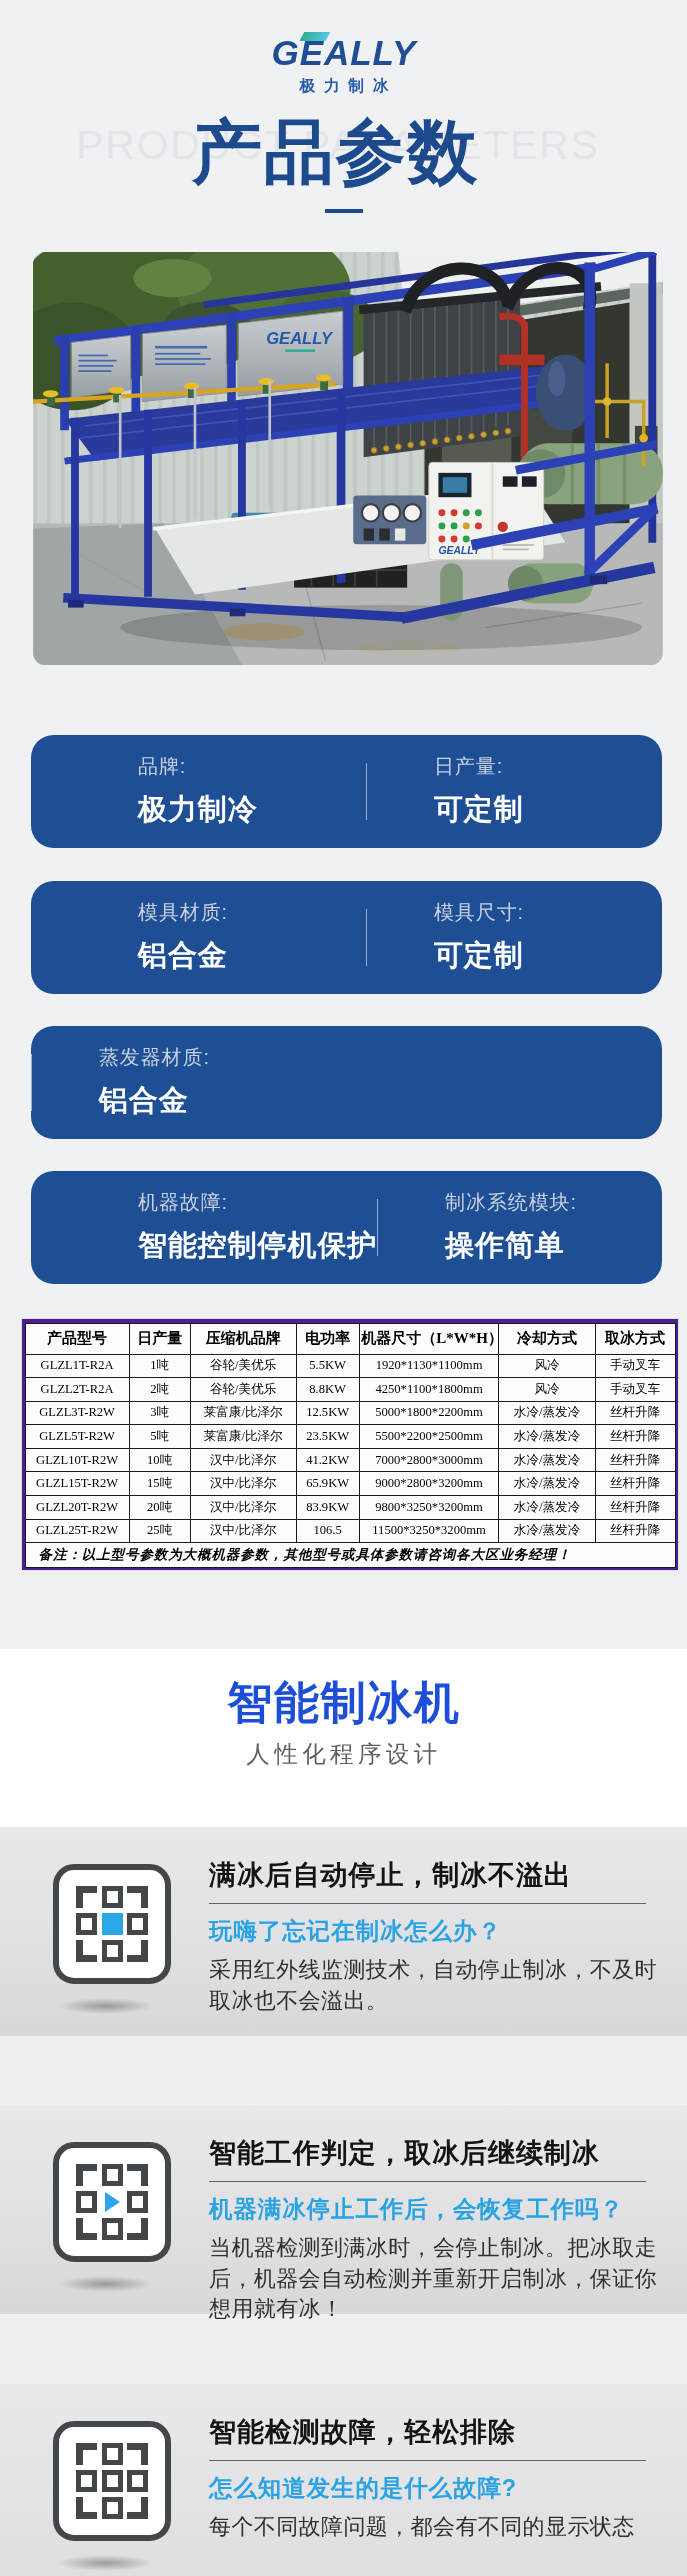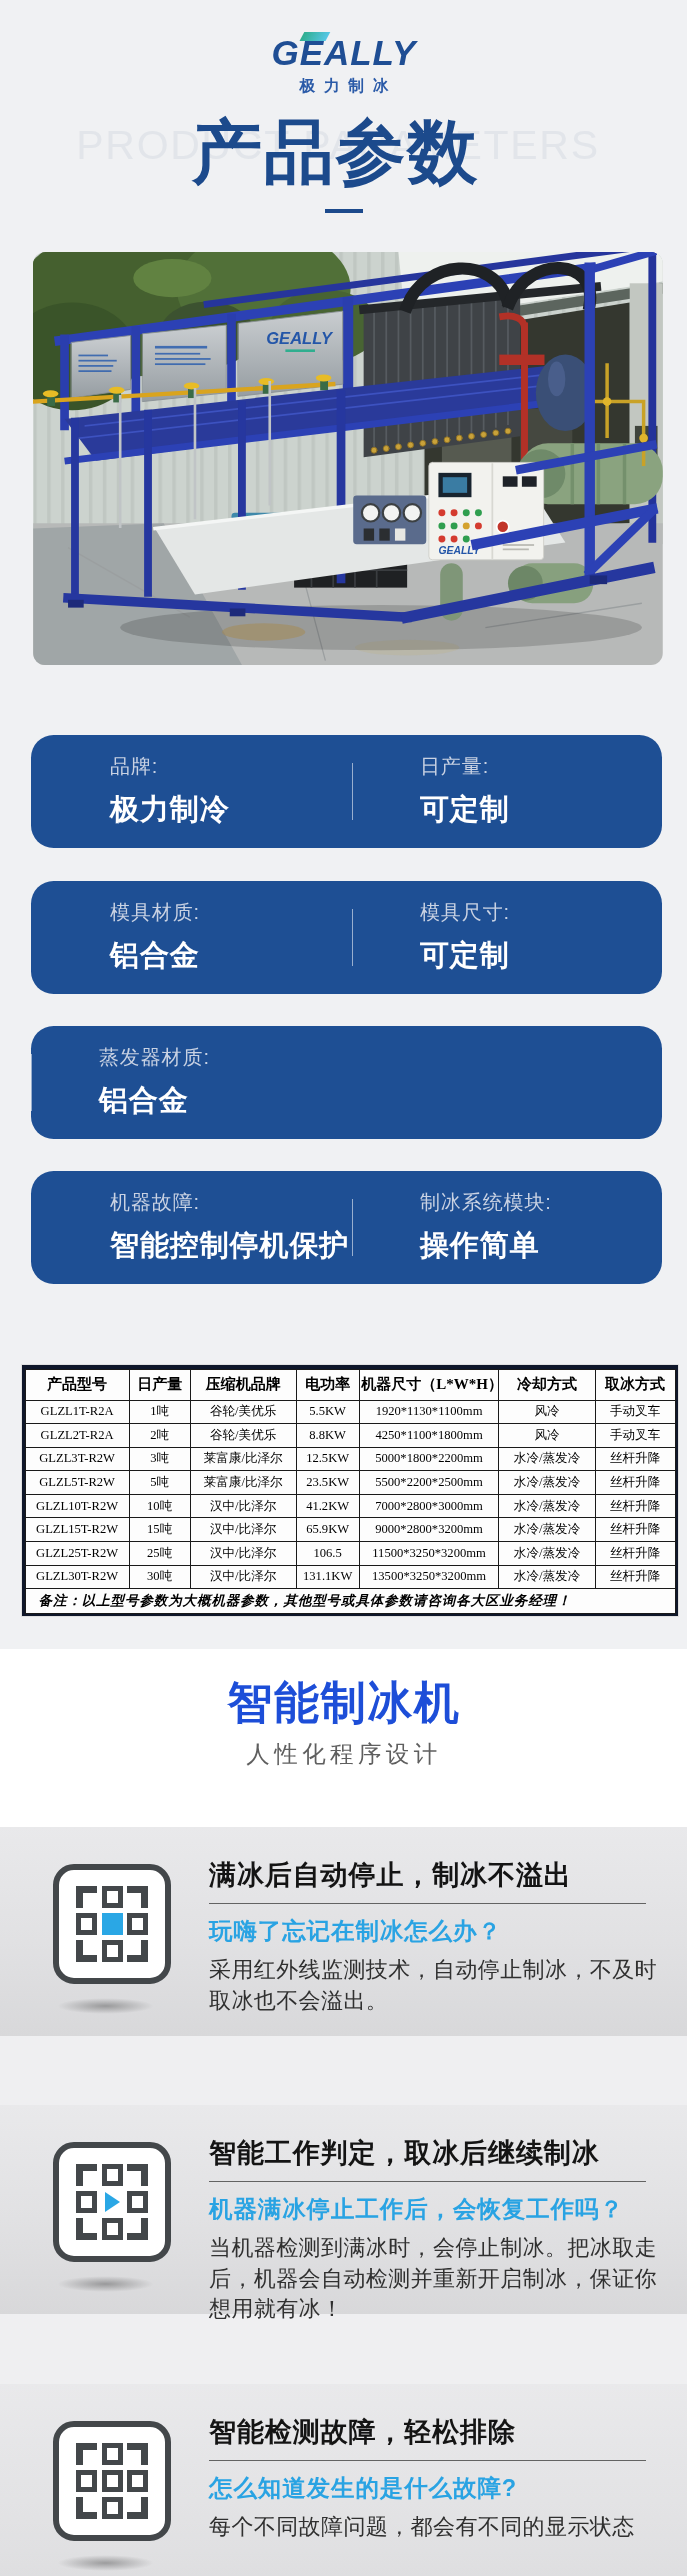--- a/index.html
+++ b/index.html
@@ -22,28 +22,28 @@
   .hero-dash{position:absolute;top:209px;left:325px;width:38px;height:4.4px;background:#1c4a8c;}
 
   
   .photo{position:absolute;top:252px;left:33px;width:630px;height:413px;border-radius:12.2px;overflow:hidden;}
   .photo svg{display:block;}
 
   
   .spec-card{position:absolute;left:31px;width:631px;height:113px;border-radius:22.6px;
              background:#1e4f94;display:flex;align-items:center;}
   .spec-col{flex:1;display:flex;flex-direction:column;justify-content:center;}
-  .spec-col.left{padding-left:79px;}
+  .spec-col.left{padding-left:79px;margin-left:28px;}
   .spec-col.right{padding-left:67px;}
   .spec-divider{width:0.9px;height:57px;background:rgba(255,255,255,.55);}
   .spec-label{font-size:20px;color:#c9d2e3;margin-bottom:10.4px;letter-spacing:0.9px;}
   .spec-value{font-size:29px;font-weight:700;color:#ffffff;letter-spacing:0.9px;white-space:nowrap;}
 
   
-  .table-wrap{position:absolute;top:1364px;left:21px;width:651px;background:#0f172a;
+  .table-wrap{position:absolute;top:1318px;left:21px;width:651px;background:#4c1d95;
               padding:3.5px 2.6px 2.6px 2.6px;border:0.9px solid #e0e0e0;}
   table.spec{border-collapse:collapse;width:100%;table-layout:fixed;
              font-family:"Liberation Serif","DejaVu Serif",serif;color:#000;background:#fdfdfd;}
   table.spec th,table.spec td{border:1.7px solid #1a1a1a;text-align:center;padding:0 1.7px;
              overflow:hidden;white-space:nowrap;}
   table.spec th{height:30px;font-size:15px;font-weight:700;}
   table.spec td{height:22.6px;font-size:12.6px;}
   table.spec td.note{height:23.5px;text-align:left;font-weight:700;font-style:italic;
              font-size:13.5px;letter-spacing:0.9px;padding-left:13px;}
 
@@ -405,37 +405,37 @@
           <tr>
             <td>GLZL15T-R2W</td>
             <td>15吨</td>
             <td>汉中/比泽尔</td>
             <td>65.9KW</td>
             <td>9000*2800*3200mm</td>
             <td>水冷/蒸发冷</td>
             <td>丝杆升降</td>
           </tr>
           <tr>
+            <td>GLZL20T-R2W</td>
+            <td>20吨</td>
+            <td>汉中/比泽尔</td>
+            <td>83.9KW</td>
+            <td>9800*3250*3200mm</td>
+            <td>水冷/蒸发冷</td>
+            <td>丝杆升降</td>
+          </tr>
+          <tr>
             <td>GLZL25T-R2W</td>
             <td>25吨</td>
             <td>汉中/比泽尔</td>
             <td>106.5</td>
             <td>11500*3250*3200mm</td>
             <td>水冷/蒸发冷</td>
             <td>丝杆升降</td>
           </tr>
-          <tr>
-            <td>GLZL30T-R2W</td>
-            <td>30吨</td>
-            <td>汉中/比泽尔</td>
-            <td>131.1KW</td>
-            <td>13500*3250*3200mm</td>
-            <td>水冷/蒸发冷</td>
-            <td>丝杆升降</td>
-          </tr>
         </tbody>
       <tbody>
         <tr>
           <td class="note" colspan="7">备注：以上型号参数为大概机器参数，其他型号或具体参数请咨询各大区业务经理！</td>
         </tr>
       </tbody>
     </table>
   </div>
 
   <div class="white-band">

